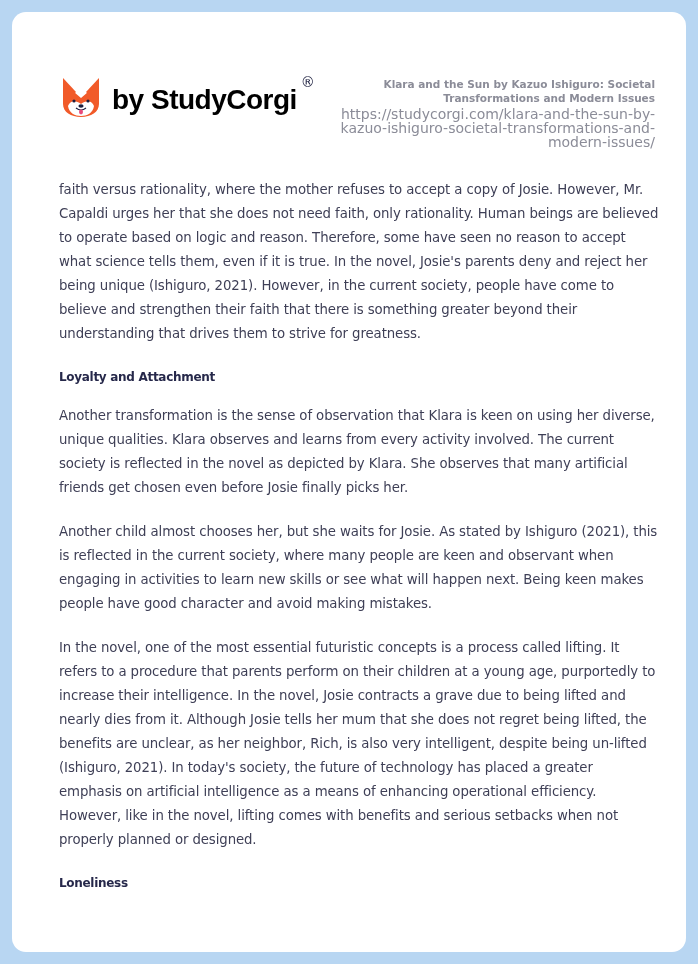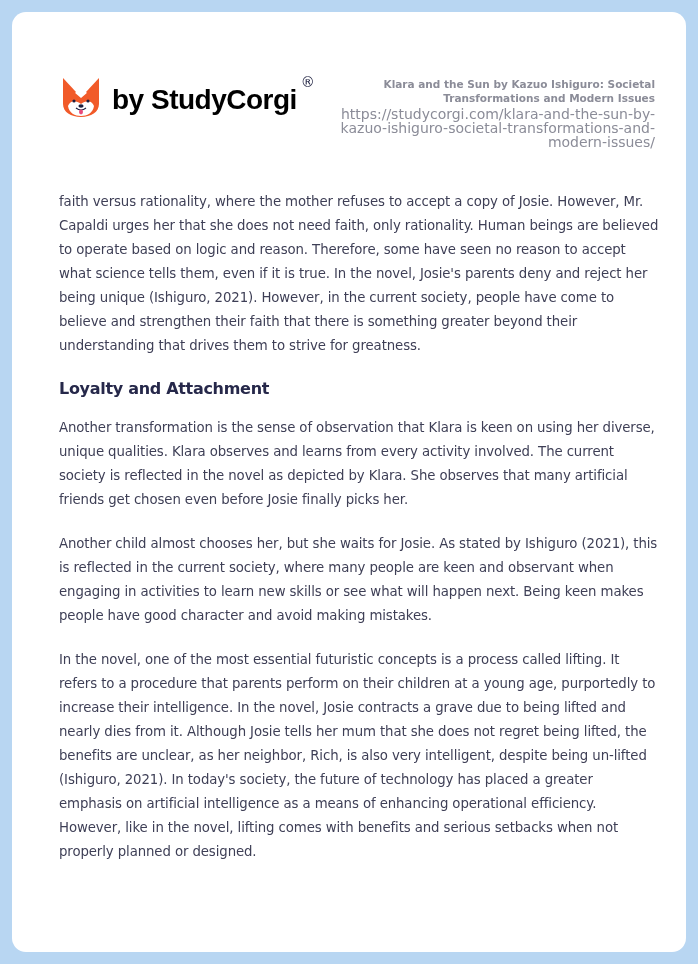--- a/index.html
+++ b/index.html
@@ -63,32 +63,32 @@
       line-height: 14px;
       color: #8b8c98;
       margin-top: 2px;
     }
     .content {
       position: absolute;
       left: 47px; top: 166px;
       width: 600px;
     }
     p.body-text {
-      margin: 12px 0 20px 0;
+      margin: 0 0 20px 0;
       font-family: "DejaVu Sans", sans-serif;
       font-size: 13.3px;
       line-height: 24px;
       color: #3e3f56;
       letter-spacing: -0.1px;
     }
     h2.section-heading {
       margin: 10px 0 16px 0;
       font-family: "DejaVu Sans", sans-serif;
       font-weight: bold;
-      font-size: 16px;
+      font-size: 12px;
       line-height: 22px;
       color: #26284a;
       letter-spacing: -0.3px;
     }
   </style>
 </head>
 <body>
 
 <div class="card">
   <div class="header">
@@ -119,14 +119,15 @@
       <div class="meta-url">https://studycorgi.com/klara-and-the-sun-by-kazuo-ishiguro-societal-transformations-and-modern-issues/</div>
     </div>
   </div>
 
   <div class="content">
     <p class="body-text">faith versus rationality, where the mother refuses to accept a copy of Josie. However, Mr. Capaldi urges her that she does not need faith, only rationality. Human beings are believed to operate based on logic and reason. Therefore, some have seen no reason to accept what science tells them, even if it is true. In the novel, Josie's parents deny and reject her being unique (Ishiguro, 2021). However, in the current society, people have come to believe and strengthen their faith that there is something greater beyond their understanding that drives them to strive for greatness.</p>
     <h2 class="section-heading">Loyalty and Attachment</h2>
     <p class="body-text">Another transformation is the sense of observation that Klara is keen on using her diverse, unique qualities. Klara observes and learns from every activity involved. The current society is reflected in the novel as depicted by Klara. She observes that many artificial friends get chosen even before Josie finally picks her.</p>
     <p class="body-text">Another child almost chooses her, but she waits for Josie. As stated by Ishiguro (2021), this is reflected in the current society, where many people are keen and observant when engaging in activities to learn new skills or see what will happen next. Being keen makes people have good character and avoid making mistakes.</p>
     <p class="body-text">In the novel, one of the most essential futuristic concepts is a process called lifting. It refers to a procedure that parents perform on their children at a young age, purportedly to increase their intelligence. In the novel, Josie contracts a grave due to being lifted and nearly dies from it. Although Josie tells her mum that she does not regret being lifted, the benefits are unclear, as her neighbor, Rich, is also very intelligent, despite being un-lifted (Ishiguro, 2021). In today's society, the future of technology has placed a greater emphasis on artificial intelligence as a means of enhancing operational efficiency. However, like in the novel, lifting comes with benefits and serious setbacks when not properly planned or designed.</p>
+    <h2 class="section-heading">Loneliness</h2>
   </div>
 </div>
 
 </body></html>

